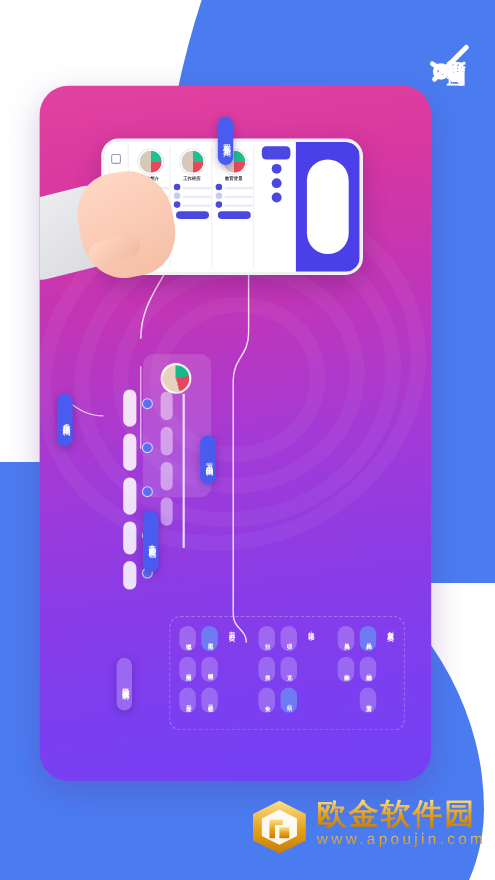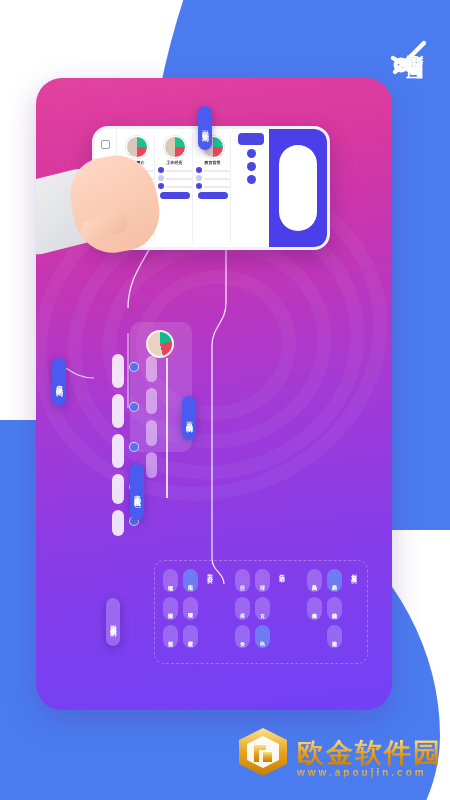--- a/index.html
+++ b/index.html
@@ -201,32 +201,32 @@
   .logo-text{
     position:absolute; right:12px; top:48px;
     writing-mode:vertical-rl; text-orientation:upright;
     color:#fff; font-size:17px; font-weight:bold; letter-spacing:2px;
     transform:scaleY(-1) scaleX(-1);
   }
 
   
   .wm{
     position:absolute; right:8px; bottom:22px;
-    display:flex; align-items:flex-end; gap:8px;
+    display:flex; align-items:flex-start; gap:8px;
   }
   .wm-mark{ width:52px;height:52px; }
   .wm-txtwrap{ display:flex; flex-direction:column; }
   .wm-cn{
     font-size:27px; font-weight:bold; letter-spacing:2px;
     background:linear-gradient(180deg,#fbe08a,#e39a16 55%,#c87d08);
     -webkit-background-clip:text; background-clip:text; color:transparent;
     line-height:1.05;
   }
   .wm-url{
-    font-size:10px; letter-spacing:3px; font-weight:bold;
+    font-size:14px; letter-spacing:3px; font-weight:normal;
     background:linear-gradient(180deg,#f6d27c,#d28d10);
     -webkit-background-clip:text; background-clip:text; color:transparent;
   }
 </style>
 </head>
 <body>
 
 <div class="bg-blue-top-inner"></div>
 <div class="bg-blue-bottom"></div>
 

